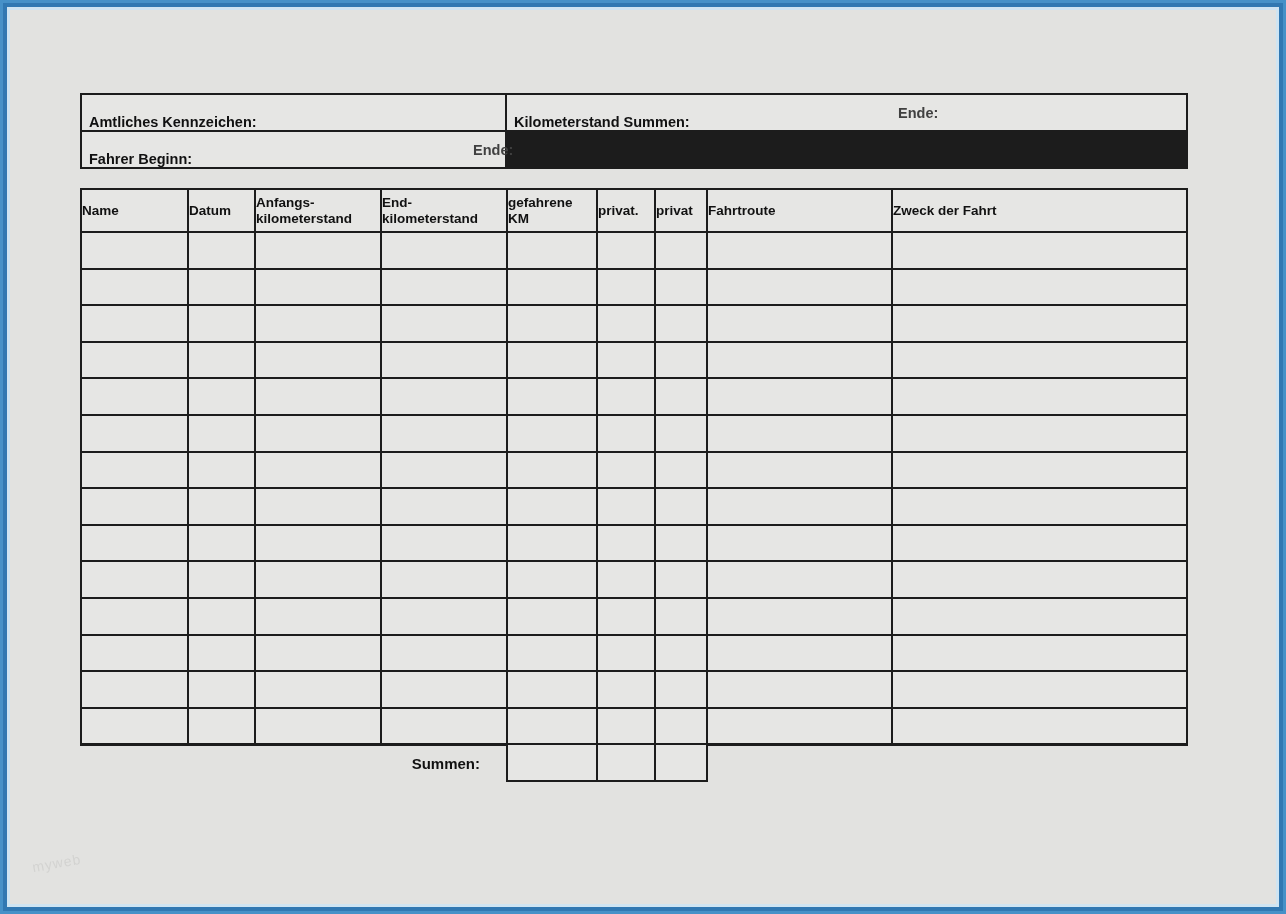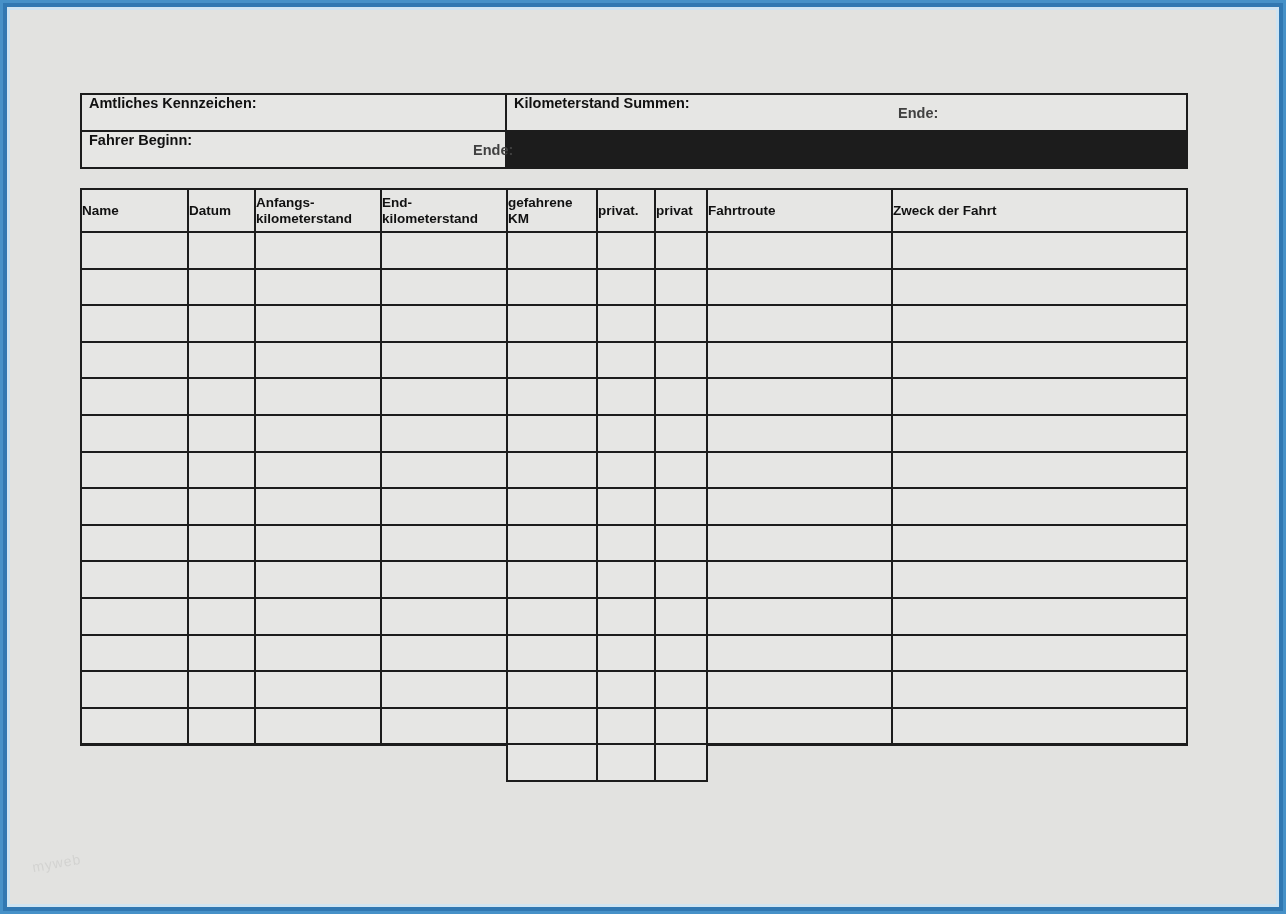--- a/index.html
+++ b/index.html
@@ -32,21 +32,21 @@
     grid-template-columns: 423px 1fr;
     grid-template-rows: 35px 35px;
     gap: 2px;
     padding: 2px;
     background: #1c1c1c;
   }
   .info-cell {
     background: #e6e6e4;
     position: relative;
     display: flex;
-    align-items: flex-start;
+    align-items: flex-end;
   }
   .info-label {
     font-weight: bold;
     font-size: 14.5px;
     color: #111;
     padding-left: 7px;
     white-space: nowrap;
   }
   .info-label-ende {
     position: absolute;
@@ -281,20 +281,21 @@
       <div class="td"></div>
       <div class="td"></div>
       <div class="td"></div>
       <div class="td"></div>
       <div class="td"></div>
       <div class="td"></div>
       <div class="td"></div>
       <div class="td"></div>
     </div>
 
+  <div class="summen-label">Summen:</div>
   <div class="summen-cells">
       <div class="sc" style="width: 88px;"></div>
       <div class="sc" style="width: 56px;"></div>
       <div class="sc" style="width: 50px;"></div>
     </div>
 
   <div class="watermark">myweb</div>
 
 </div>
 

